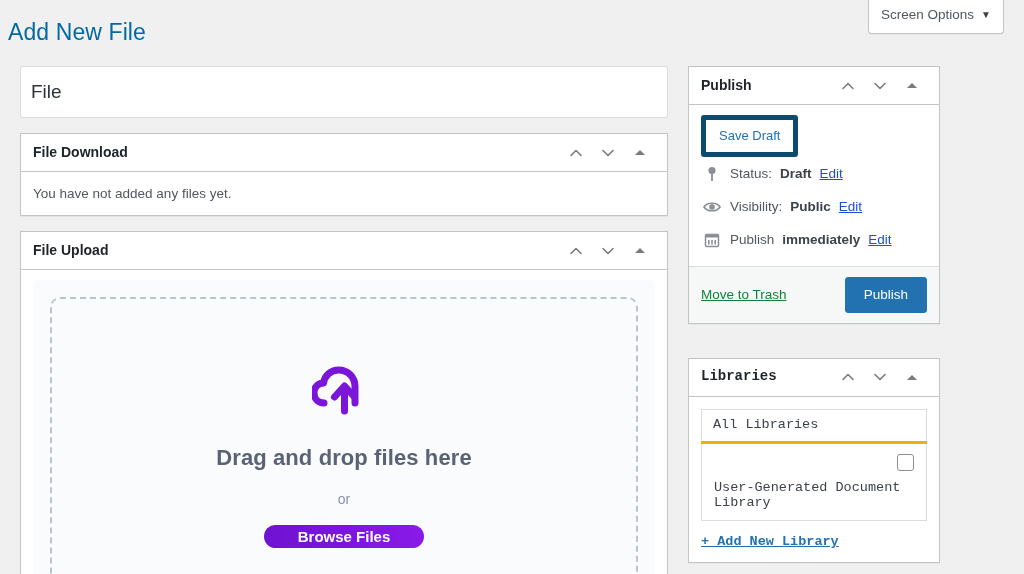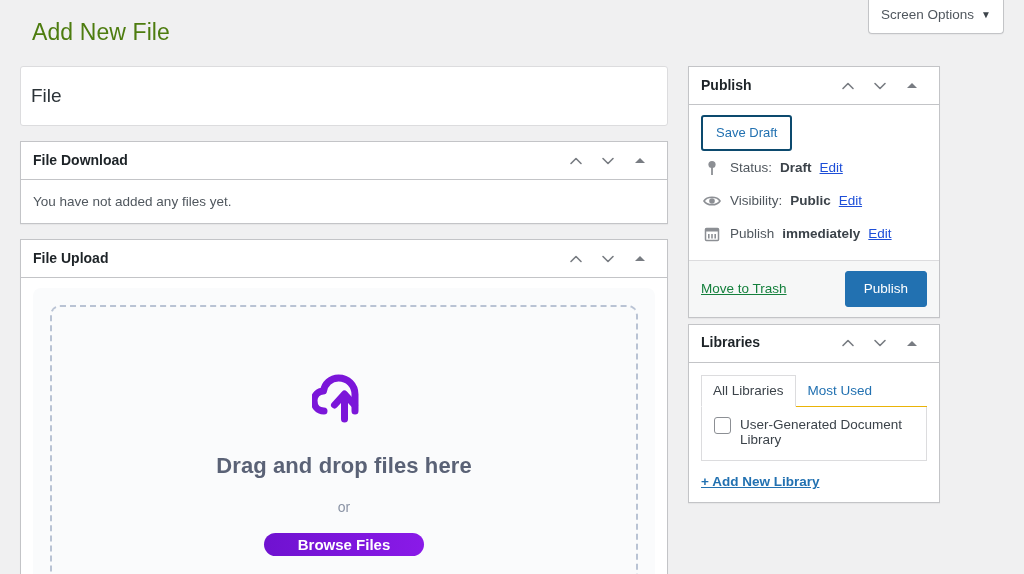--- a/index.html
+++ b/index.html
@@ -28,36 +28,36 @@
     display: flex;
     align-items: center;
     gap: 7px;
     box-shadow: 0 1px 1px rgba(0,0,0,.04);
   }
   .screen-options-btn .caret { font-size: 10px; color: #3c434a; }
 
   
   .page-title {
     position: absolute;
-    left: 32px; top: 19px;
+    left: 8px; top: 19px;
     font-size: 23px;
     font-weight: 400;
-    color: #4d7c0f;
+    color: #0369a1;
     letter-spacing: .1px;
   }
 
   
   .col-main { position: absolute; left: 20px; top: 66px; width: 648px; }
   .col-side { position: absolute; left: 688px; top: 66px; width: 252px; }
 
   
   .title-input {
     display: block;
     width: 648px;
-    height: 60px;
+    height: 52px;
     padding: 3px 10px;
     font-size: 19px;
     font-family: "Liberation Sans", sans-serif;
     color: #2c3338;
     background: #fff;
     border: 1px solid #dcdcde;
     border-radius: 3px;
     outline: none;
     box-shadow: 0 0 0 transparent;
   }
@@ -135,26 +135,26 @@
     padding: 3px 34px;
     font-size: 15px;
     font-weight: bold;
     font-family: "Liberation Sans", sans-serif;
     cursor: pointer;
     white-space: nowrap;
   }
 
   
   .col-side .postbox { margin-top: 0; }
-  .col-side .postbox + .postbox { margin-top: 6px; }
+  .col-side .postbox + .postbox { margin-top: 34px; font-family: Liberation Mono, monospace; }
   .publish-body { padding: 10px 12px 10px 12px; }
   .btn-secondary {
     display: inline-block;
     background: #f6f7f7;
-    border: 2px solid #0c4a6e;
+    border: 5px solid #0c4a6e;
     border-radius: 3px;
     color: #2271b1;
     font-size: 13px;
     font-family: "Liberation Sans", sans-serif;
     padding: 6px 13px;
     cursor: pointer;
     line-height: 1.5;
     background: #fff;
   }
   .misc-row {
@@ -194,21 +194,21 @@
     color: #fff;
     font-size: 13.5px;
     font-family: "Liberation Sans", sans-serif;
     padding: 7px 18px;
     cursor: pointer;
     line-height: 1.5;
   }
 
   
   .lib-body { padding: 12px; }
-  .lib-tabs { display: flex; border-bottom: 1px solid #eab308; margin-bottom: 0; }
+  .lib-tabs { display: flex; border-bottom: 4px solid #eab308; margin-bottom: 0; flex-direction: column; }
   .lib-tab {
     font-size: 13.5px;
     padding: 7px 11px 8px 11px;
     cursor: pointer;
     color: #2271b1;
     border: 1px solid transparent;
     border-bottom: none;
     margin-bottom: -1px;
     position: relative;
   }
@@ -218,21 +218,21 @@
     color: #3c434a;
     border-bottom: 1px solid #fff;
   }
   .lib-listbox {
     border: 1px solid #dcdcde;
     border-top: none;
     padding: 10px 12px;
     min-height: 54px;
     background: #fff;
   }
-  .lib-item { display: flex; align-items: flex-start; gap: 9px; font-size: 13.5px; color: #3c434a; }
+  .lib-item { display: flex; align-items: flex-end; gap: 9px; font-size: 13.5px; color: #3c434a; flex-direction: column; }
   .lib-check {
     width: 17px; height: 17px;
     border: 1px solid #8c8f94;
     border-radius: 3px;
     background: #fff;
     flex: 0 0 17px;
     cursor: pointer;
   }
   .lib-add {
     display: inline-block;
@@ -405,21 +405,20 @@
         </span>
         <span class="toggle-btn">
             <span class="tri"></span>
           </span>
       </span>
     </div>
 
     <div class="lib-body">
       <div class="lib-tabs">
         <div class="lib-tab active">All Libraries</div>
-        <div class="lib-tab">Most Used</div>
       </div>
       <div class="lib-listbox">
         <label class="lib-item">
           <span class="lib-check"></span>
           <span>User-Generated Document Library</span>
         </label>
       </div>
       <a class="lib-add">+ Add New Library</a>
     </div>
   </div>

